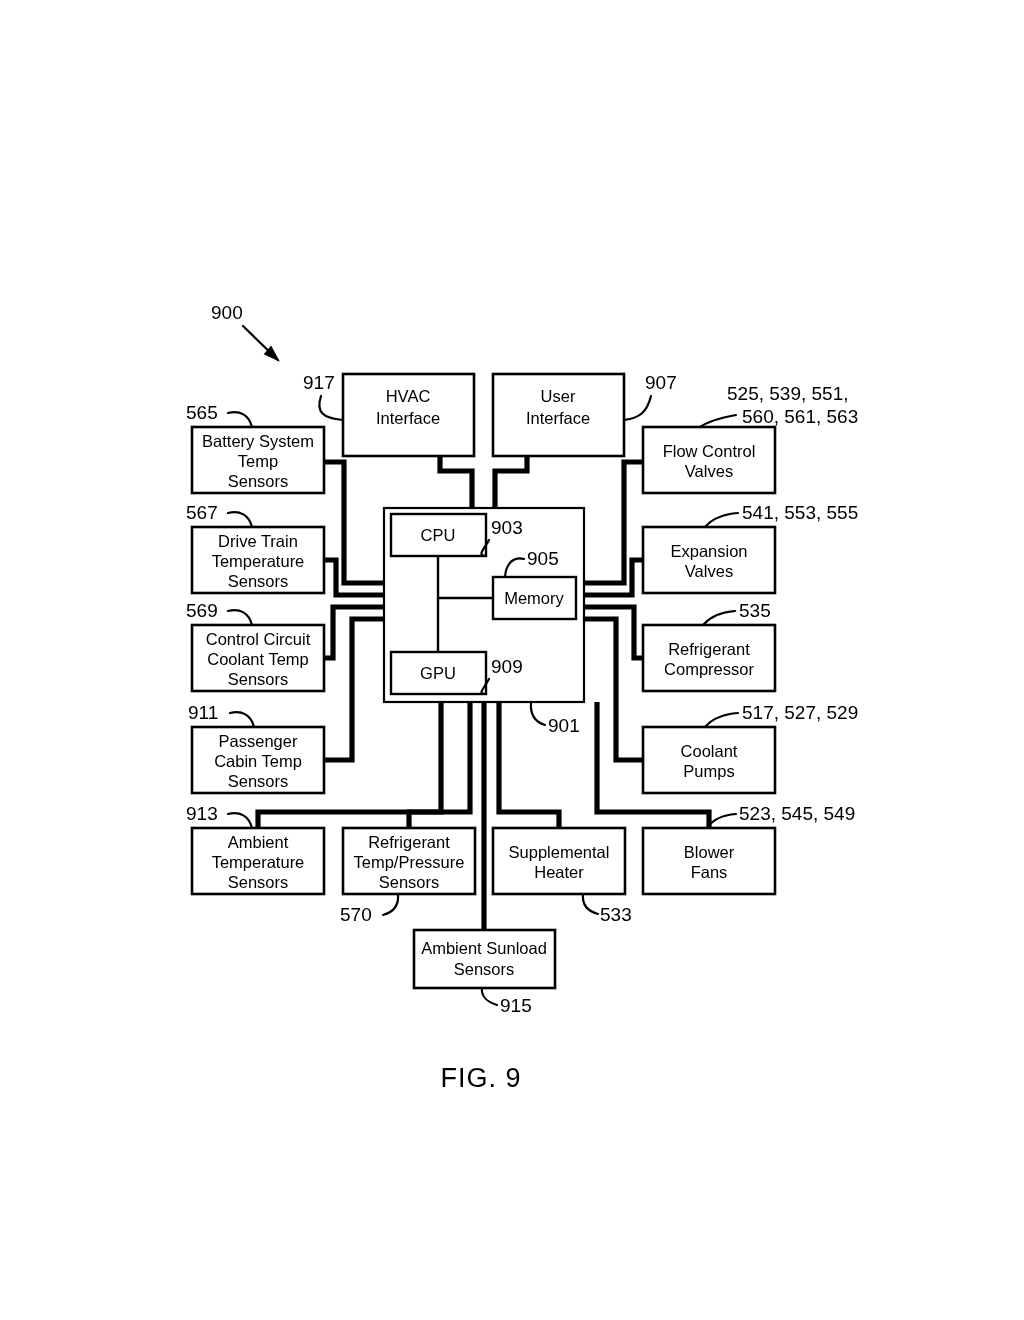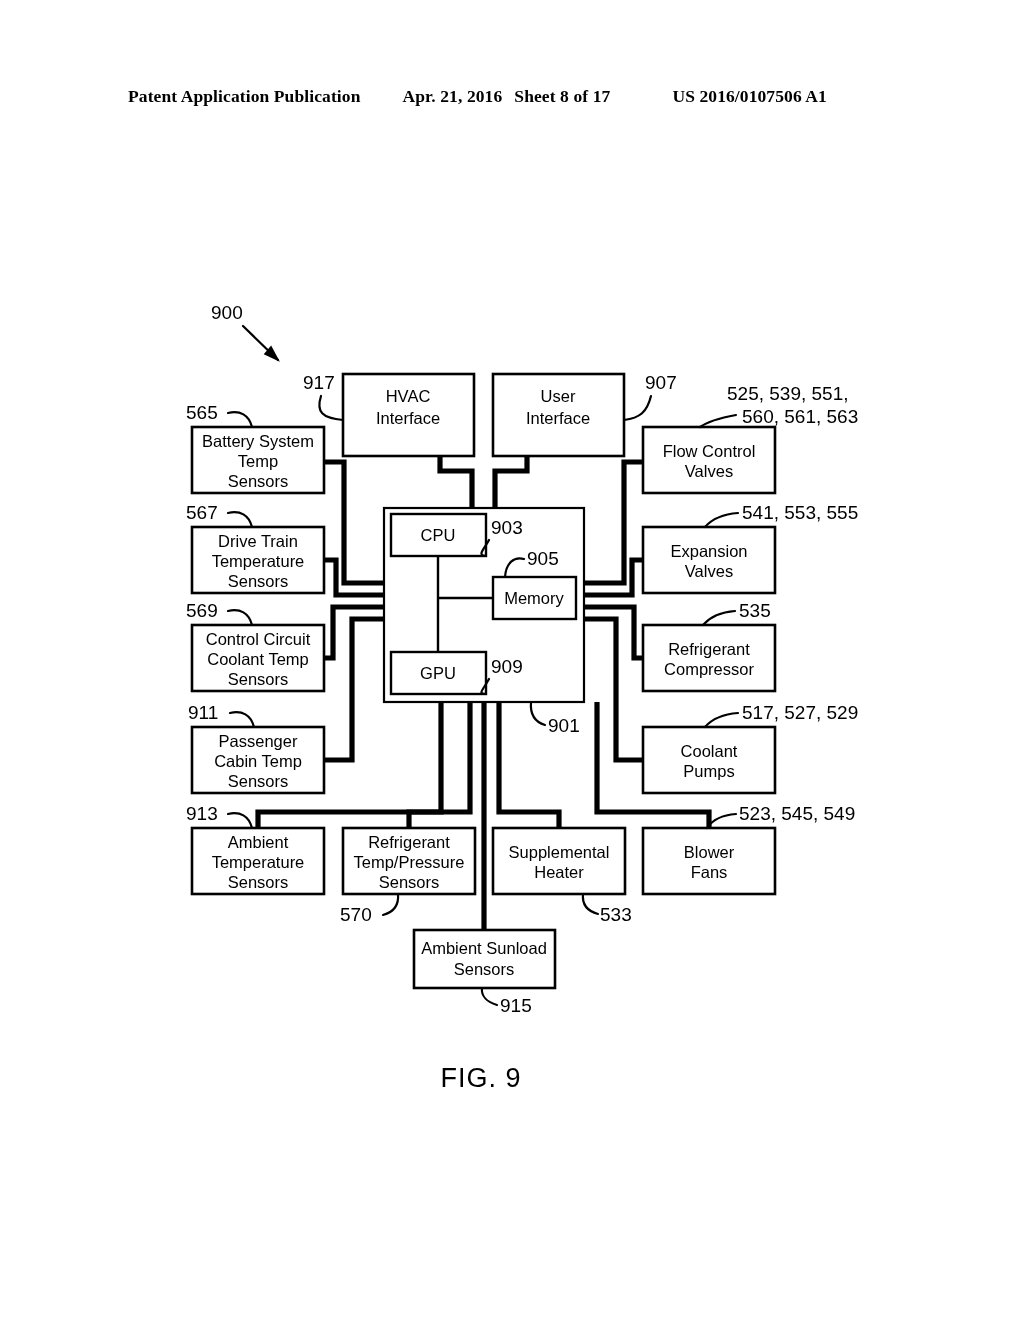--- a/index.html
+++ b/index.html
@@ -103,26 +103,20 @@
     stroke: #000000;
     stroke-width: 2.2;
     stroke-linecap: round;
   }
 </style>
 </head>
 <body>
 
 <div class="page">
 
-  <div class="pub-header">
-    <span class="h-left">Patent Application Publication</span>
-    <span class="h-mid">Apr. 21, 2016</span>
-    <span class="h-sheet">Sheet 8 of 17</span>
-    <span class="h-right">US 2016/0107506 A1</span>
-  </div>
 
   <div class="figure">
     <svg class="diagram" viewBox="0 0 1024 1320" xmlns="http://www.w3.org/2000/svg">
 
       <g>
 
         <path class="wire" d="M 440 456 L 440 471 L 472 471 L 472 508"></path>
 
         <path class="wire" d="M 527 456 L 527 471 L 495 471 L 495 508"></path>
 

